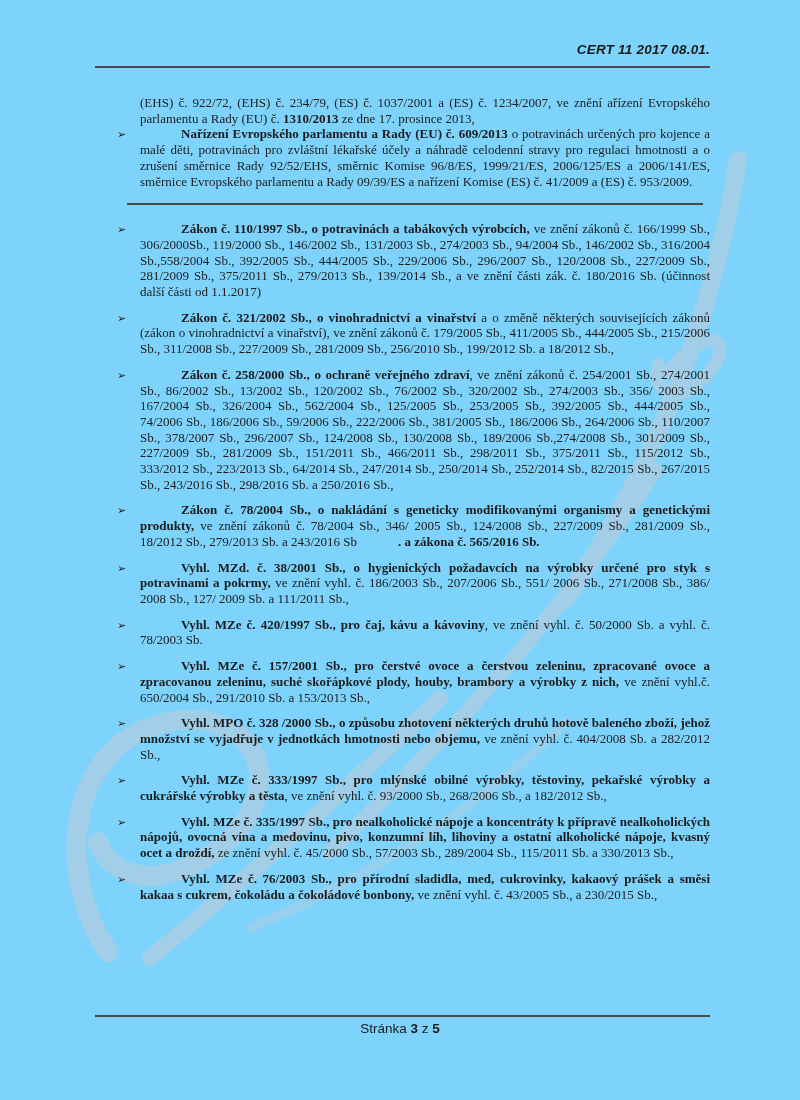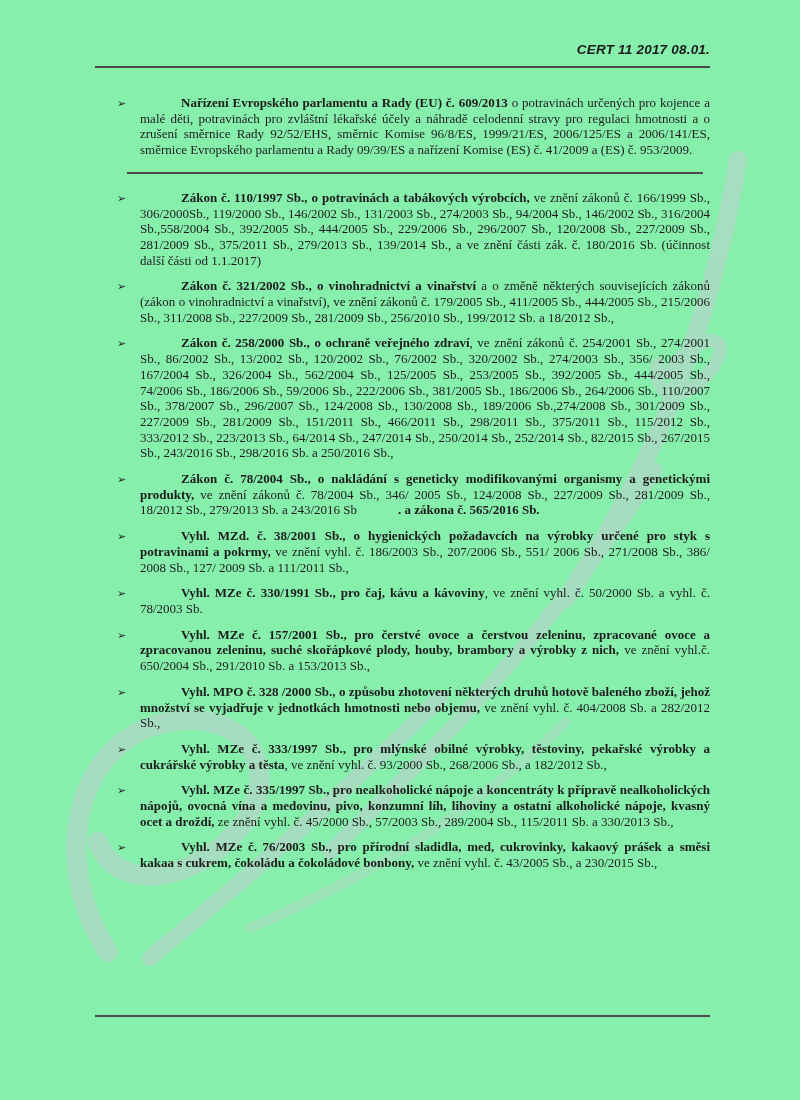--- a/index.html
+++ b/index.html
@@ -2,21 +2,21 @@
 <html><head>
 <meta charset="utf-8">
 <style>
   html, body { margin: 0; padding: 0; }
   body { background: #ffffff; }
 
   .page {
     position: relative;
     width: 800px;
     height: 1100px;
-    background: #86efac;
+    background: #7dd3fc;
     font-family: "Liberation Serif", serif;
     color: #1c1c1c;
     overflow: hidden;
   }
 
   
   .watermark {
     position: absolute;
     inset: 0;
     z-index: 0;
@@ -111,20 +111,21 @@
       <path d="M 668 372 C 712 318 742 342 700 382 C 676 404 652 392 658 364" stroke-width="13"></path>
       <path d="M 250 928 C 390 868 486 800 566 722" stroke-width="10" opacity="0.7"></path>
     </g>
   </svg>
 
   <div class="header-ref">CERT 11 2017 08.01.</div>
   <div class="header-rule"></div>
 
   <div class="content">
 
+    <p class="para"><span>(EHS) č. 922/72, (EHS) č. 234/79, (ES) č. 1037/2001 a (ES) č. 1234/2007, ve znění ařízení Evropského parlamentu a Rady (EU) č. </span><b>1310/2013</b><span> ze dne 17. prosince 2013,</span></p>
 
     <div class="item">
       <span class="marker">➢</span>
       <p class="itext"><b>Nařízení Evropského parlamentu a Rady (EU) č. 609/2013</b><span> o potravinách určených pro kojence a malé děti, potravinách pro zvláštní lékařské účely a náhradě celodenní stravy pro regulaci hmotnosti a o zrušení směrnice Rady 92/52/EHS, směrnic Komise 96/8/ES, 1999/21/ES, 2006/125/ES a 2006/141/ES, směrnice Evropského parlamentu a Rady 09/39/ES a nařízení Komise (ES) č. 41/2009 a (ES) č. 953/2009.</span></p>
     </div>
 
     <div class="divider"></div>
 
     <div class="item">
       <span class="marker">➢</span>
@@ -146,21 +147,21 @@
       <p class="itext"><b>Zákon č. 78/2004 Sb., o nakládání s geneticky modifikovanými organismy a genetickými produkty,</b><span> ve znění zákonů č. 78/2004 Sb., 346/ 2005 Sb., 124/2008 Sb., 227/2009 Sb., 281/2009 Sb., 18/2012 Sb., 279/2013 Sb. a 243/2016 Sb</span><b>. a zákona č. 565/2016 Sb.</b></p>
     </div>
 
     <div class="item">
       <span class="marker">➢</span>
       <p class="itext"><b>Vyhl. MZd. č. 38/2001 Sb., o hygienických požadavcích na výrobky určené pro styk s potravinami a pokrmy,</b><span> ve znění vyhl. č. 186/2003 Sb., 207/2006 Sb., 551/ 2006 Sb., 271/2008 Sb., 386/ 2008 Sb., 127/ 2009 Sb. a  111/2011 Sb.,</span><b></b></p>
     </div>
 
     <div class="item">
       <span class="marker">➢</span>
-      <p class="itext"><b>Vyhl. MZe č. 330/1991 Sb., pro čaj, kávu a kávoviny</b><span>, ve znění vyhl. č. 50/2000 Sb. a vyhl. č. 78/2003 Sb.</span><b></b></p>
+      <p class="itext"><b>Vyhl. MZe č. 420/1997 Sb., pro čaj, kávu a kávoviny</b><span>, ve znění vyhl. č. 50/2000 Sb. a vyhl. č. 78/2003 Sb.</span><b></b></p>
     </div>
 
     <div class="item">
       <span class="marker">➢</span>
       <p class="itext"><b>Vyhl. MZe č. 157/2001 Sb., pro čerstvé ovoce a čerstvou zeleninu, zpracované ovoce a zpracovanou zeleninu, suché skořápkové plody, houby, brambory a výrobky z nich,</b><span> ve znění vyhl.č. 650/2004 Sb., 291/2010 Sb. a 153/2013 Sb.,</span><b></b></p>
     </div>
 
     <div class="item">
       <span class="marker">➢</span>
       <p class="itext"><b>Vyhl. MPO č. 328 /2000 Sb., o způsobu zhotovení některých druhů hotově baleného zboží, jehož množství se vyjadřuje v jednotkách hmotnosti nebo objemu,</b><span> ve znění vyhl. č. 404/2008 Sb. a 282/2012 Sb.,</span><b></b></p>
@@ -177,14 +178,15 @@
     </div>
 
     <div class="item">
       <span class="marker">➢</span>
       <p class="itext"><b>Vyhl. MZe č. 76/2003 Sb., pro přírodní sladidla, med, cukrovinky, kakaový prášek a směsi kakaa s cukrem, čokoládu a čokoládové bonbony,</b><span> ve znění vyhl. č. 43/2005 Sb., a 230/2015 Sb.,</span><b></b></p>
     </div>
 
   </div>
 
   <div class="footer-rule"></div>
+  <div class="footer-text"><span>Stránka </span><b>3</b><span> z </span><b>5</b></div>
 
 </div>
 
 </body></html>

